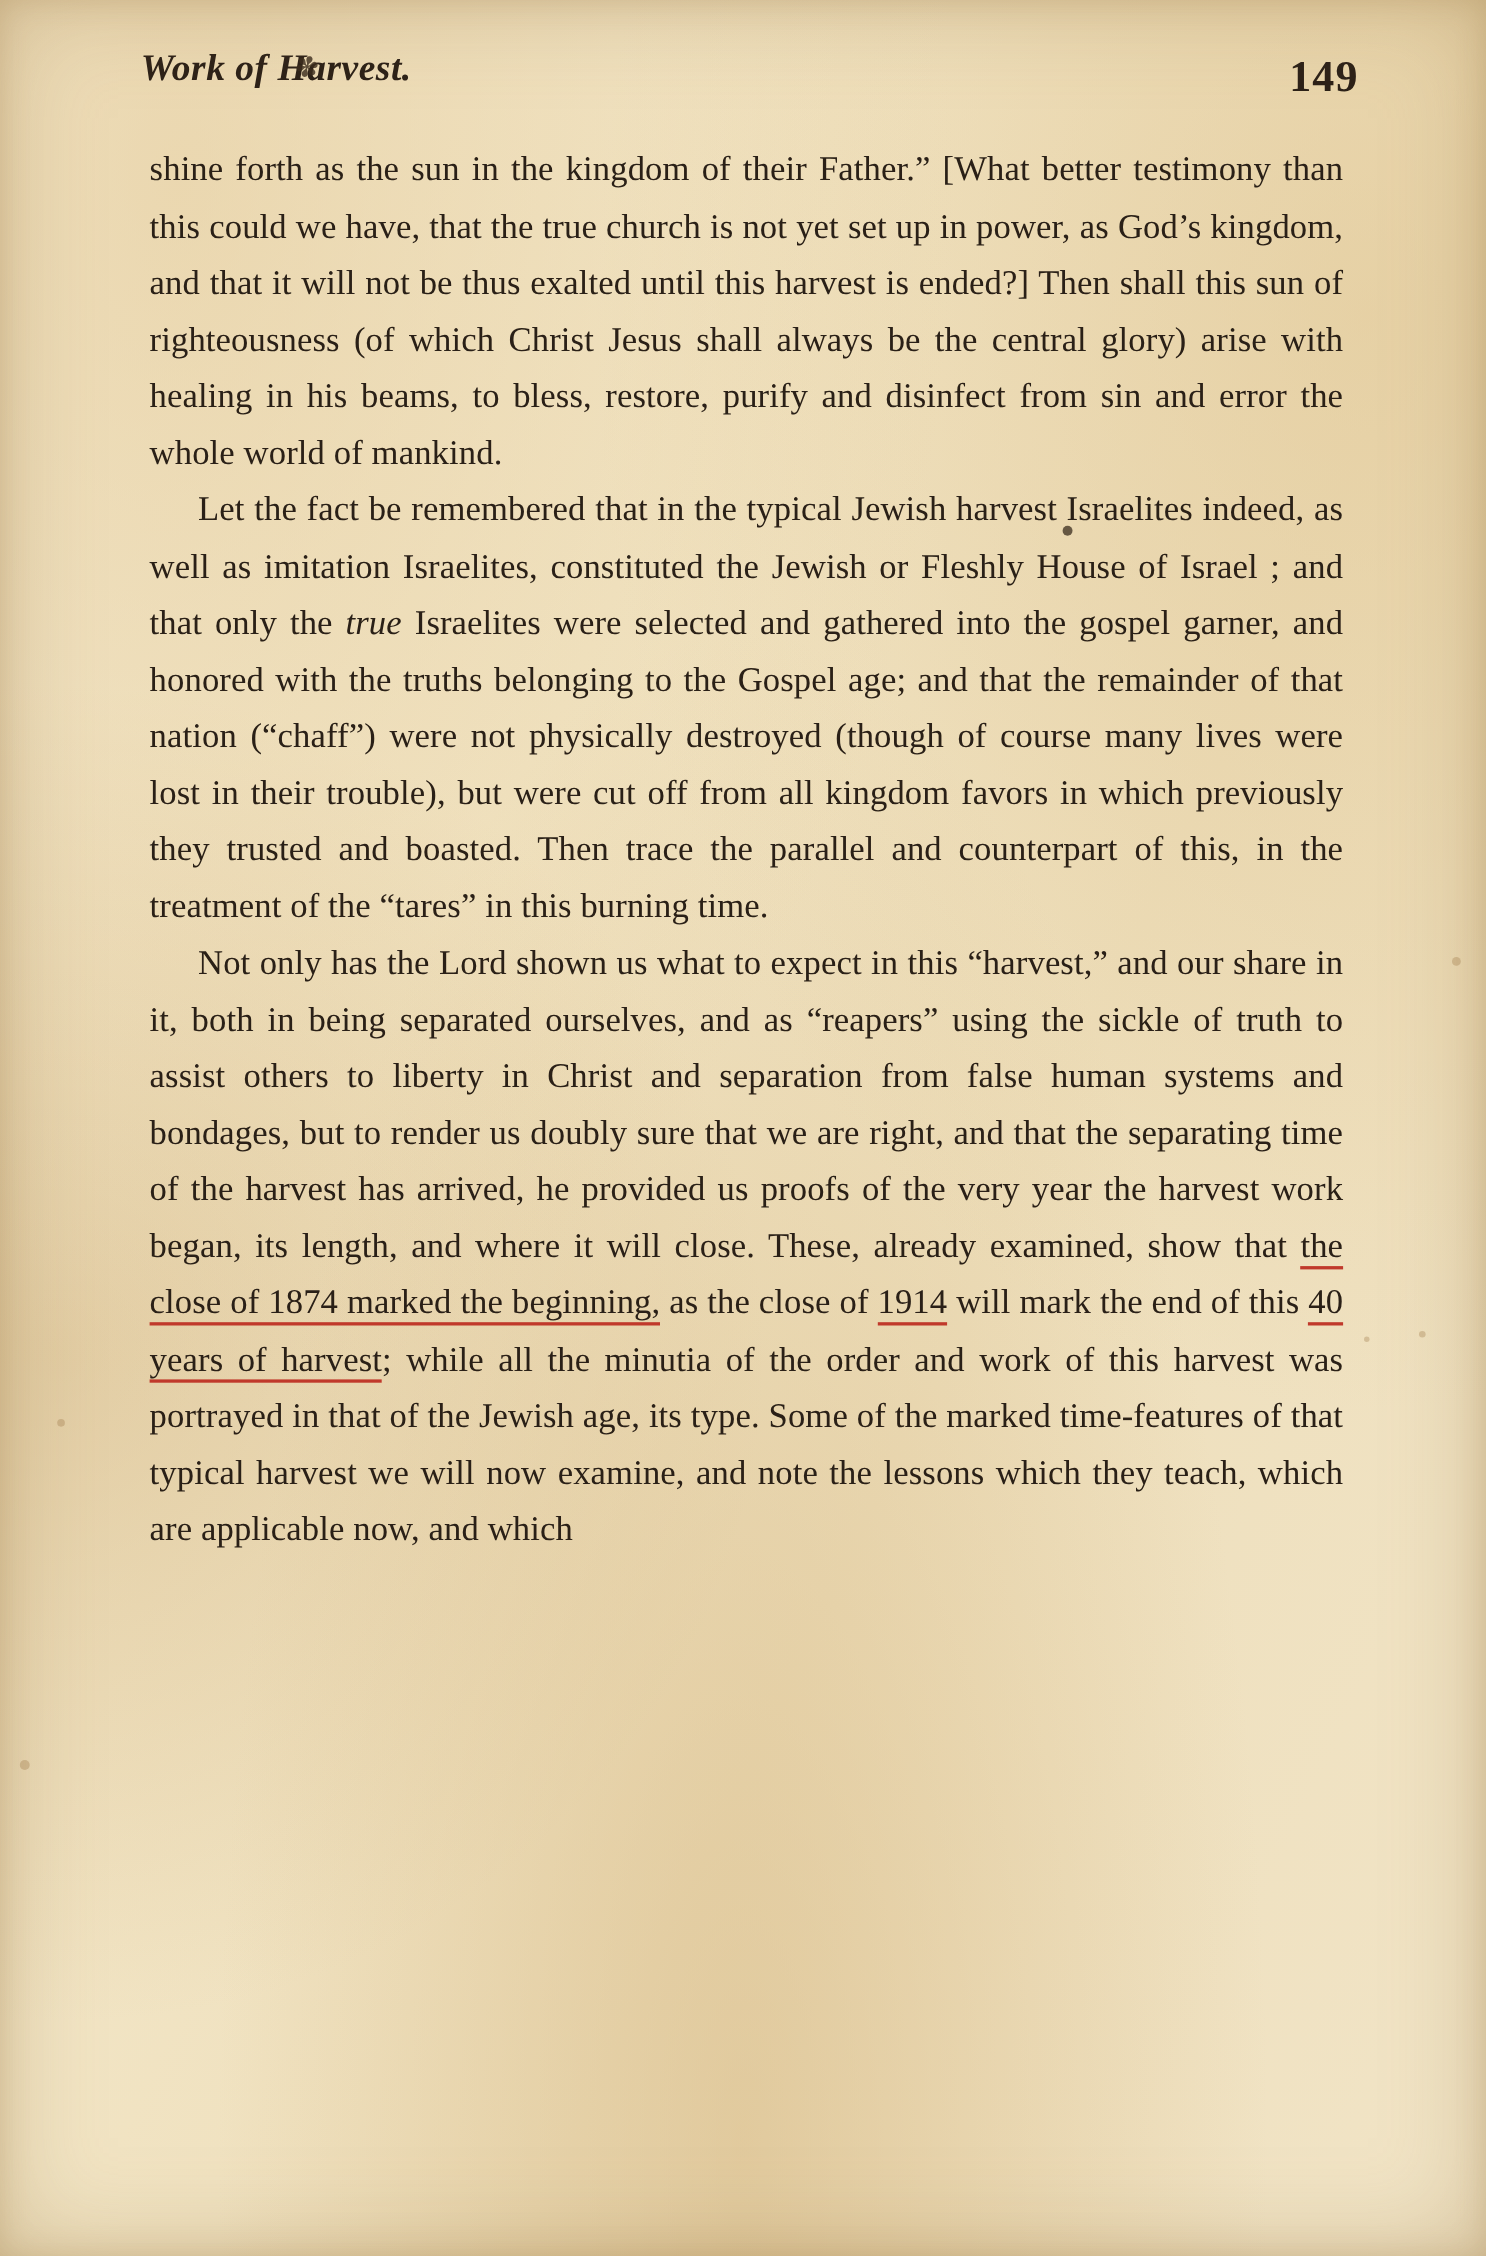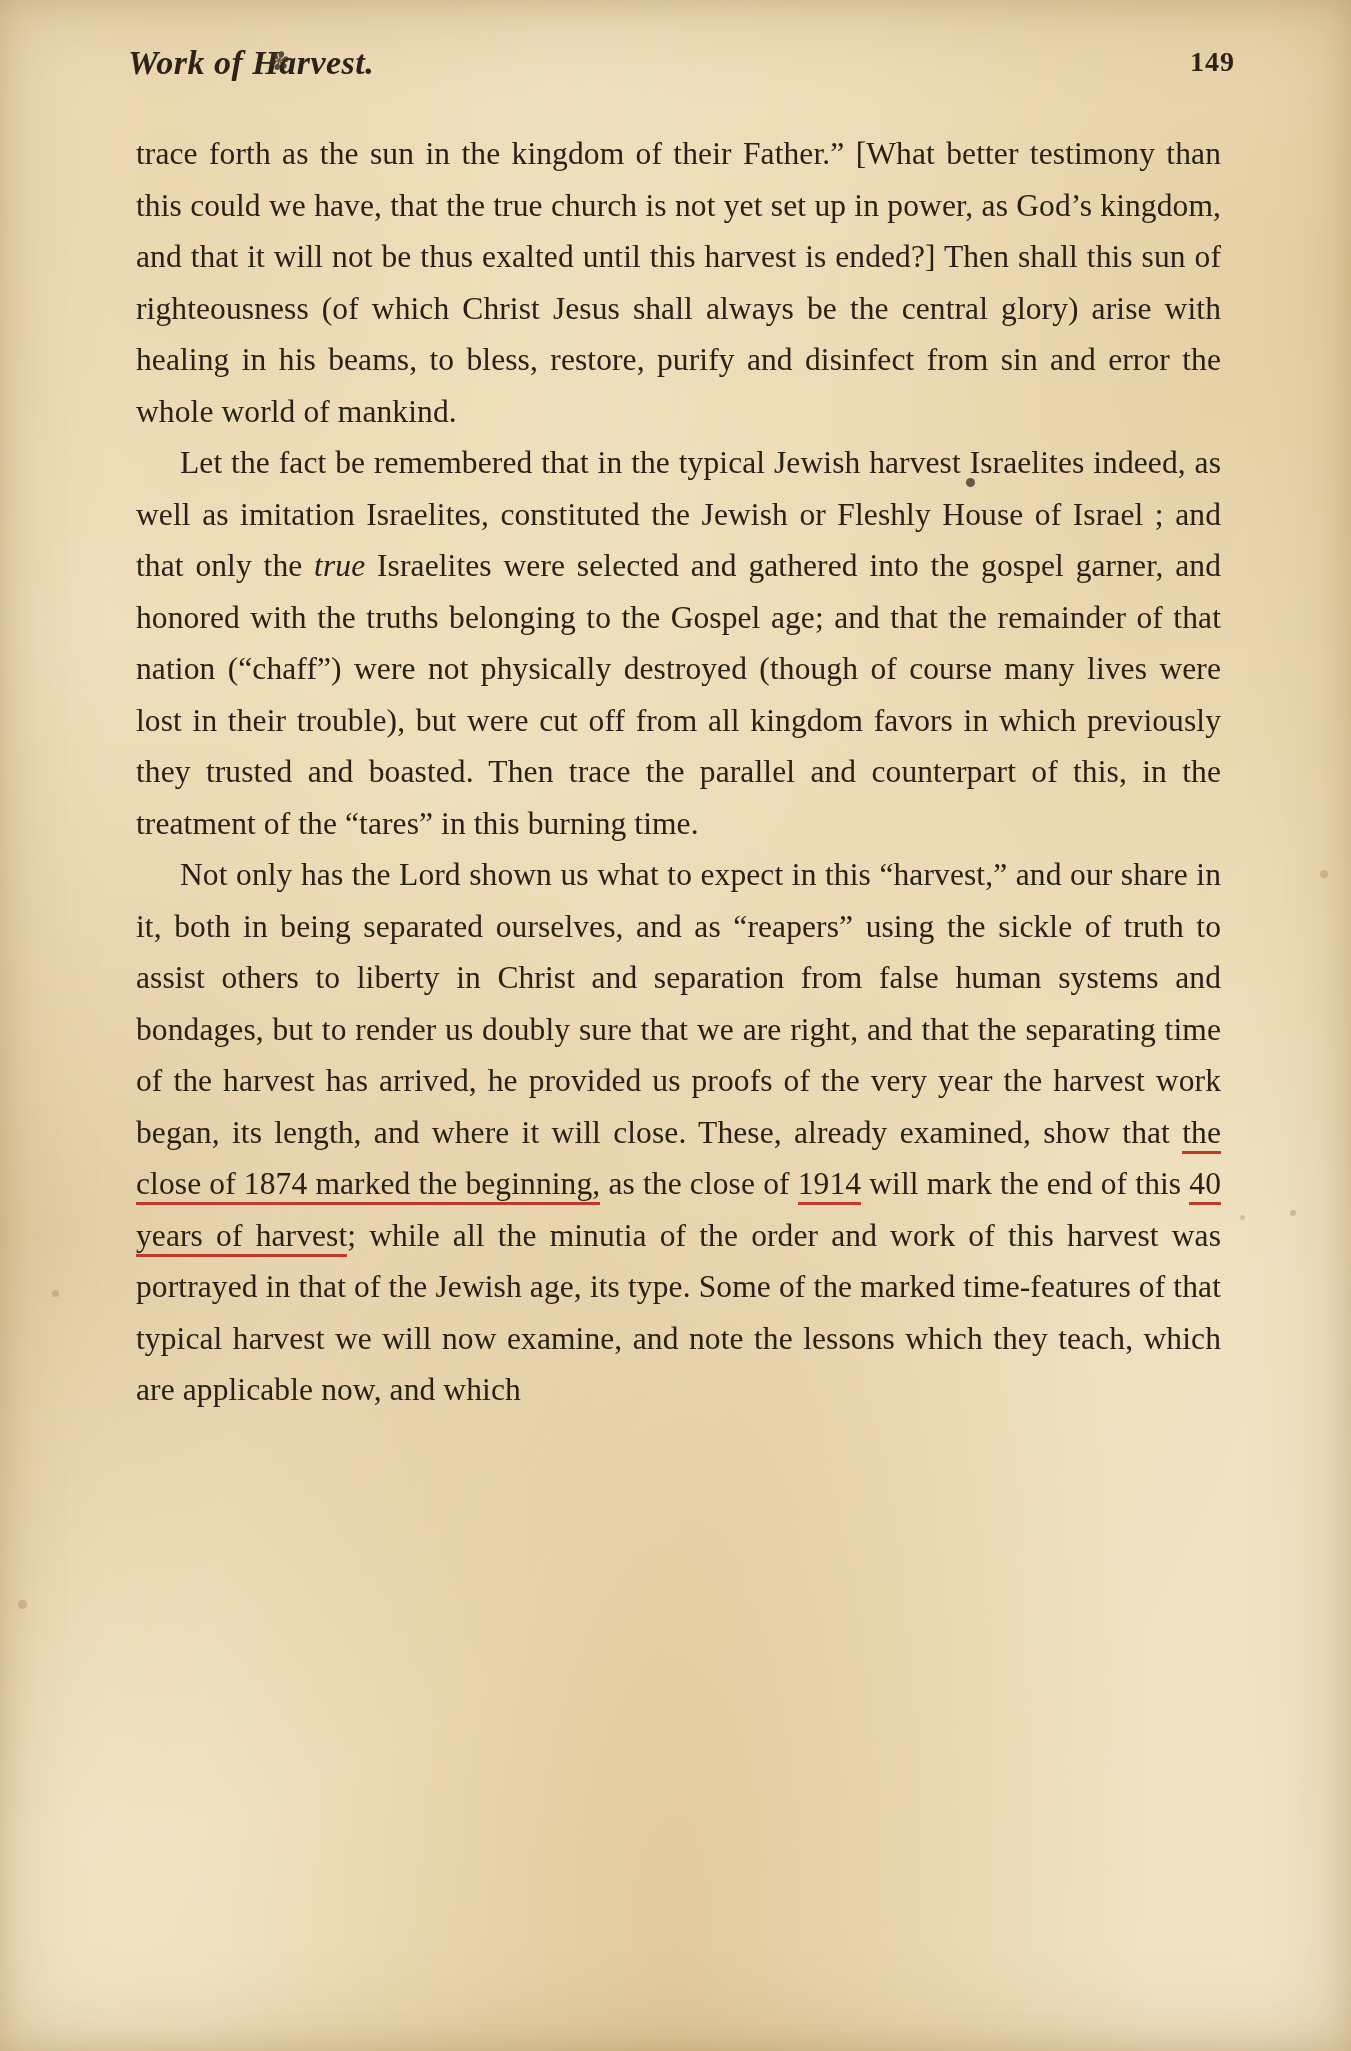--- a/index.html
+++ b/index.html
@@ -53,21 +53,21 @@
     font-weight: bold;
     font-size: 34px;
     letter-spacing: 0.5px;
     color: #2c2118;
     font-family: "Liberation Serif", serif;
   }
   .page-number {
     position: absolute;
     right: 0;
     top: 2px;
-    font-size: 28px;
+    font-size: 40px;
     font-weight: bold;
     letter-spacing: 1px;
     color: #2c2118;
   }
   .body-text {
     position: absolute;
     top: 128px;
     left: 136px;
     width: 1085px;
     font-size: 31.5px;
@@ -119,21 +119,21 @@
 <div class="page">
 
   <div class="header">
     <div class="running-title">Work of Harvest.</div>
     <div class="page-number">149</div>
   </div>
 
   <div class="body-text">
 
     <p>
-      <span>trace forth as the sun in the kingdom of their Father.”</span>
+      <span>shine forth as the sun in the kingdom of their Father.”</span>
       <span>[What better testimony than this could we have, that the true church is not yet set up in power, as God’s kingdom, and that it will not be thus exalted until this harvest is ended?] Then shall this sun of righteousness (of which Christ Jesus shall always be the central glory) arise with healing in his beams, to bless, restore, purify and disinfect from sin and error the whole world of mankind.</span>
     </p>
 
     <p class="indent">
       <span>Let the fact be remembered that in the typical Jewish harvest Israelites indeed, as well as imitation Israelites, constituted the Jewish or Fleshly House of Israel ; and that only the </span><span class="ital">true</span><span> Israelites were selected and gathered into the gospel garner, and honored with the truths belonging to the Gospel age; and that the remainder of that nation (“chaff”) were not physically destroyed (though of course many lives were lost in their trouble), but were cut off from all kingdom favors in which previously they trusted and boasted.   Then trace the parallel and counterpart of this, in the treatment of the “tares” in this burning time.</span>
     </p>
 
     <p class="indent">
       <span>Not only has the Lord shown us what to expect in this “harvest,” and our share in it, both in being separated ourselves, and as “reapers” using the sickle of truth to assist others to liberty in Christ and separation from false human systems and bondages, but to render us doubly sure that we are right, and that the separating time of the harvest has arrived, he provided us proofs of the very year the harvest work began, its length, and where it will close. These, already examined, show that </span><span class="hl-red">the close of 1874 marked the beginning,</span><span> as the close of </span><span class="hl-red">1914</span><span> will mark the end of this </span><span class="hl-red">40 years of harvest</span><span>; while all the minutia of the order and work of this harvest was portrayed in that of the Jewish age, its type.   Some of the marked time-features of that typical harvest we will now examine, and note the lessons which they teach, which are applicable now, and which</span>
     </p>

